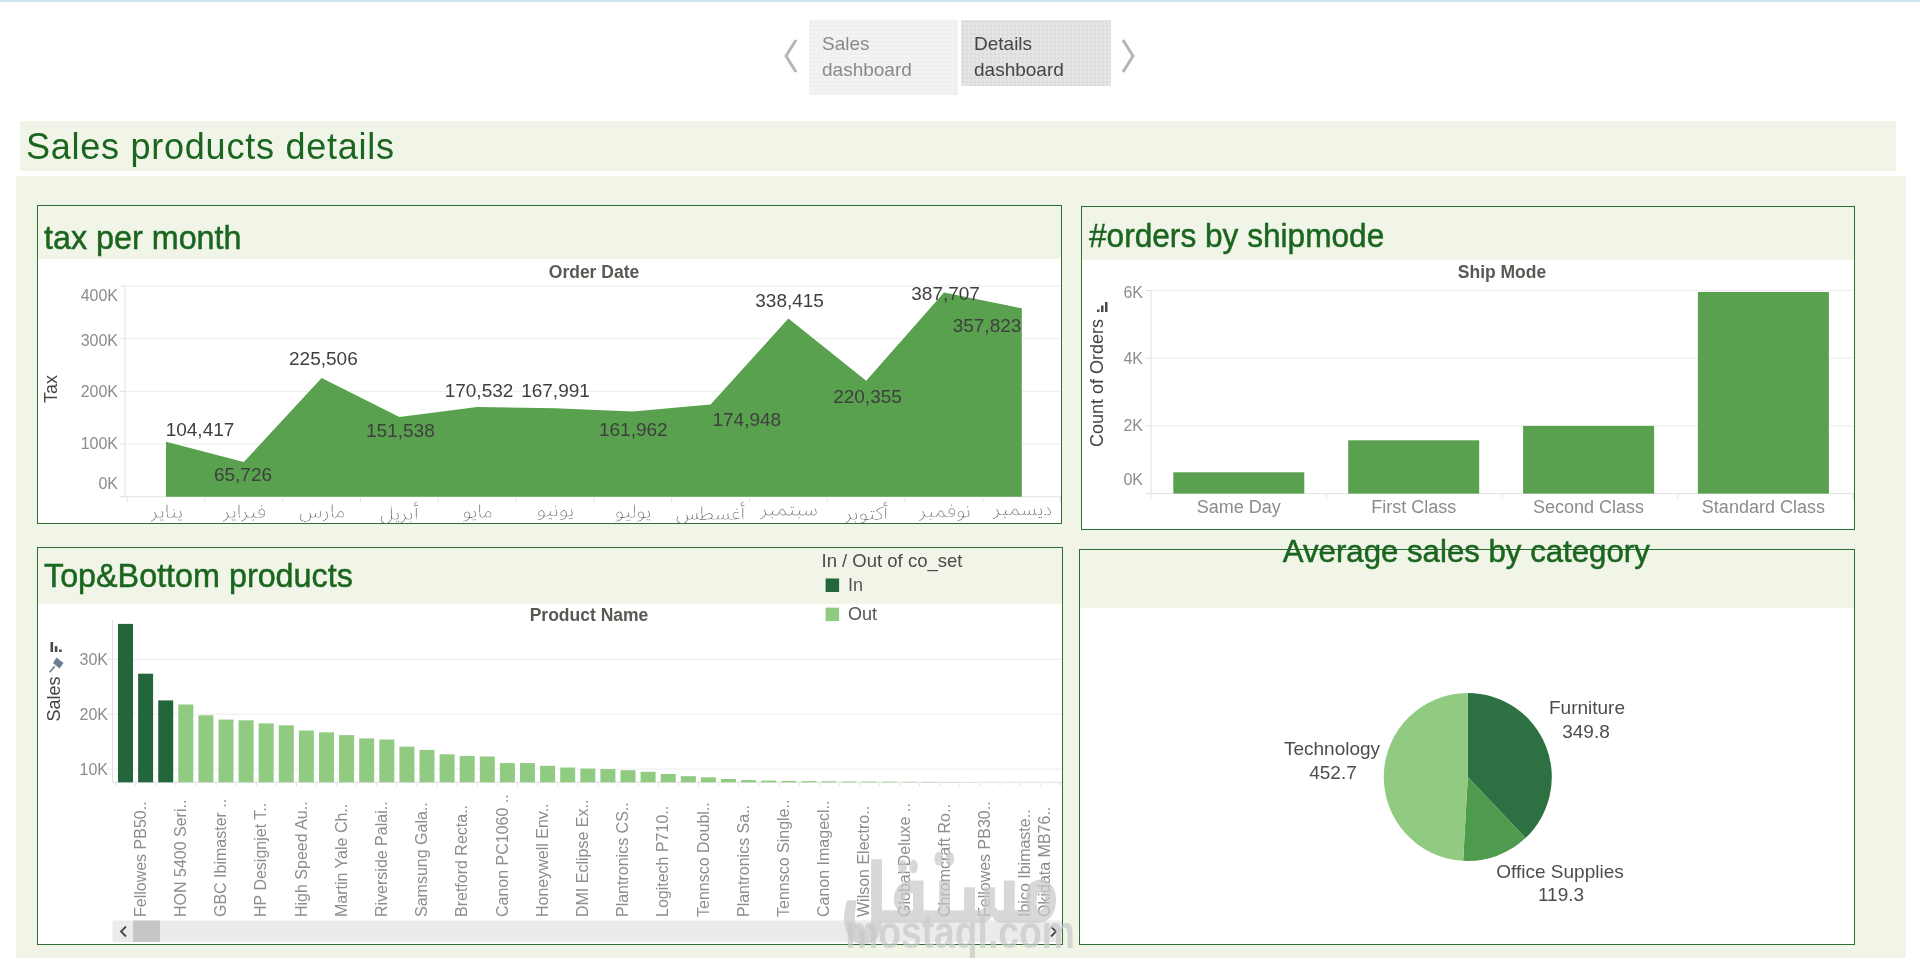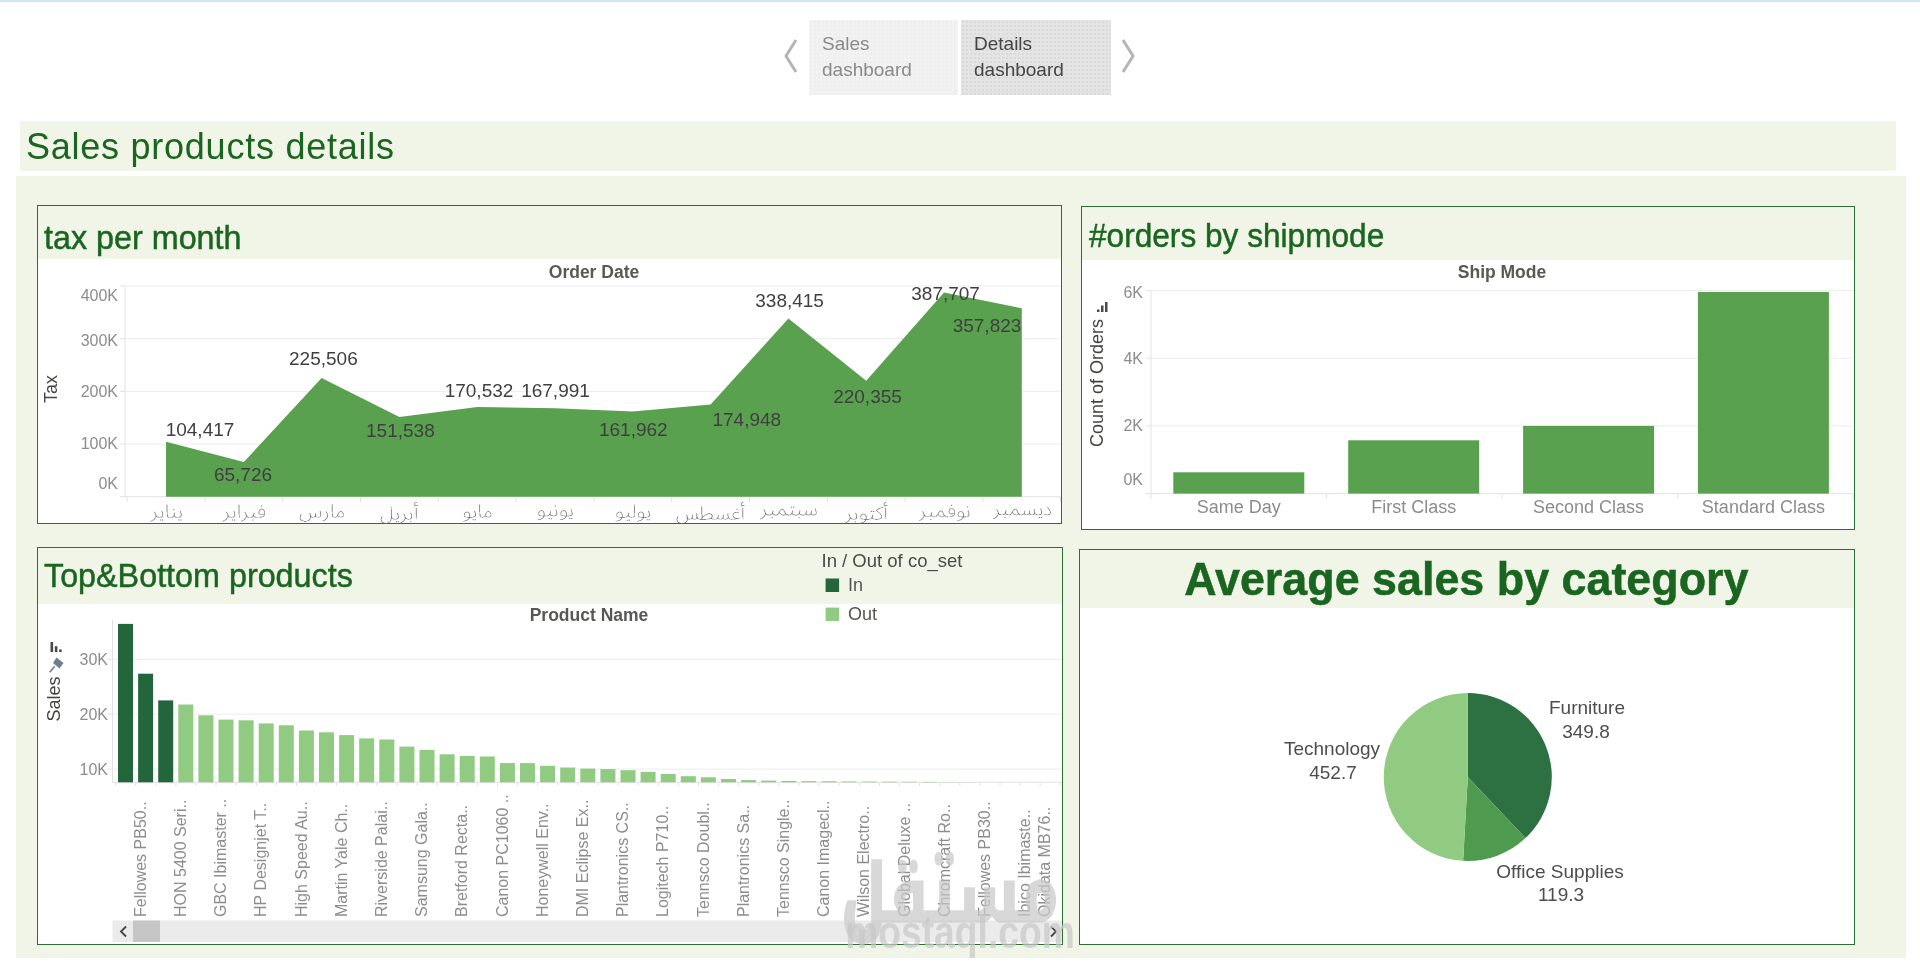--- a/index.html
+++ b/index.html
@@ -5,42 +5,42 @@
 </style></head><body>
 <div style="position:absolute;left:0;top:0;width:1920px;height:2px;background:#cfe5f4;"></div>
 
 <svg style="position:absolute;left:783px;top:38px;" width="16" height="36" viewBox="0 0 16 36">
     <path d="M13 2 L3 18 L13 34" stroke="#b5b5b5" stroke-width="3" fill="none"></path>
   </svg>
 <svg style="position:absolute;left:1120px;top:38px;" width="16" height="36" viewBox="0 0 16 36">
     <path d="M3 2 L13 18 L3 34" stroke="#b5b5b5" stroke-width="3" fill="none"></path>
   </svg>
 <div style="position:absolute;left:809px;top:20px;width:149px;height:75px;background:#f2f2f2;background-image:radial-gradient(#ededed 0.7px, transparent 0.8px);background-size:4px 4px;color:#8a8a8a;font-size:19px;line-height:26px;padding:11px 0 0 13px;box-sizing:border-box;">Sales<br>dashboard</div>
-<div style="position:absolute;left:961px;top:20px;width:150px;height:75px;background:#e4e4e4;background-image:radial-gradient(#d9d9d9 0.7px, transparent 0.8px);background-size:4px 4px;color:#454545;font-size:19px;line-height:26px;padding:11px 0 0 13px;box-sizing:border-box;">Details<br>dashboard</div>
+<div style="position:absolute;left:961px;top:20px;width:150px;height:66px;background:#e4e4e4;background-image:radial-gradient(#d9d9d9 0.7px, transparent 0.8px);background-size:4px 4px;color:#454545;font-size:19px;line-height:26px;padding:11px 0 0 13px;box-sizing:border-box;">Details<br>dashboard</div>
 
 <div style="position:absolute;left:20px;top:121px;width:1876px;height:50px;background:#f0f5e7;"></div>
 <div style="position:absolute;left:26px;top:129px;font-size:36px;line-height:36px;letter-spacing:0.75px;color:#1a651f;">Sales products details</div>
 <div style="position:absolute;left:16px;top:176px;width:1890px;height:782px;background:#f0f5e7;"></div>
 <div style="position:absolute;left:37px;top:205px;width:1025px;height:319px;border:1px solid #2d6e32;background:#f0f5e7;box-sizing:border-box;">
     <div style="position:absolute;left:0;top:53px;right:0;bottom:0;background:#fff;"></div>
   </div>
 <div style="position:absolute;left:1081px;top:206px;width:773.5px;height:324px;border:1px solid #2d6e32;background:#f0f5e7;box-sizing:border-box;">
     <div style="position:absolute;left:0;top:53px;right:0;bottom:0;background:#fff;"></div>
   </div>
 <div style="position:absolute;left:37px;top:547px;width:1026px;height:398px;border:1px solid #2d6e32;background:#f0f5e7;box-sizing:border-box;">
     <div style="position:absolute;left:0;top:56px;right:0;bottom:0;background:#fff;"></div>
   </div>
 <div style="position:absolute;left:1078.5px;top:549px;width:776.5px;height:395.6px;border:1px solid #2d6e32;background:#f0f5e7;box-sizing:border-box;">
     <div style="position:absolute;left:0;top:58px;right:0;bottom:0;background:#fff;"></div>
   </div>
 
 <div style="position:absolute;left:44px;top:220px;font-size:34px;line-height:34px;font-weight:400;-webkit-text-stroke:0.5px #1a651f;color:#1a651f;transform:scaleX(0.95);transform-origin:0 0;white-space:nowrap;">tax per month</div>
 <div style="position:absolute;left:1089px;top:218px;font-size:34px;line-height:34px;font-weight:400;-webkit-text-stroke:0.5px #1a651f;color:#1a651f;transform:scaleX(0.93);transform-origin:0 0;white-space:nowrap;">#orders by shipmode</div>
 <div style="position:absolute;left:44px;top:558px;font-size:34px;line-height:34px;font-weight:400;-webkit-text-stroke:0.5px #1a651f;color:#1a651f;transform:scaleX(0.95);transform-origin:0 0;white-space:nowrap;">Top&amp;Bottom products</div>
-<div style="position:absolute;left:1078px;top:562px;width:777px;text-align:center;font-size:46px;line-height:34px;font-weight:700;-webkit-text-stroke:0.5px #1a651f;color:#1a651f;"><span style="display:inline-block;transform:scaleX(0.975);white-space:nowrap;">Average sales by category</span></div>
+<div style="position:absolute;left:1078px;top:534px;width:777px;text-align:center;font-size:32px;line-height:34px;font-weight:400;-webkit-text-stroke:0.5px #1a651f;color:#1a651f;"><span style="display:inline-block;transform:scaleX(0.975);white-space:nowrap;">Average sales by category</span></div>
 
 <svg style="position:absolute;left:0;top:0;" width="1920" height="974" viewBox="0 0 1920 974" font-family="Liberation Sans, sans-serif">
 <text x="594" y="278" font-size="17.5" fill="#595954" text-anchor="middle" font-weight="700">Order Date</text>
     <text x="57" y="389" font-size="18" fill="#454540" text-anchor="middle" transform="rotate(-90 57 389)">Tax</text>
     <text x="118" y="488.5" font-size="16" fill="#8c8c8c" text-anchor="end" font-weight="400">0K</text>
     <text x="118" y="448.5" font-size="16" fill="#8c8c8c" text-anchor="end" font-weight="400">100K</text>
     <text x="118" y="396.9" font-size="16" fill="#8c8c8c" text-anchor="end" font-weight="400">200K</text>
     <text x="118" y="345.5" font-size="16" fill="#8c8c8c" text-anchor="end" font-weight="400">300K</text>
     <text x="118" y="301.0" font-size="16" fill="#8c8c8c" text-anchor="end" font-weight="400">400K</text>
     <line x1="125" y1="286.1" x2="1060.5" y2="286.1" stroke="#ececec" stroke-width="1"></line>

